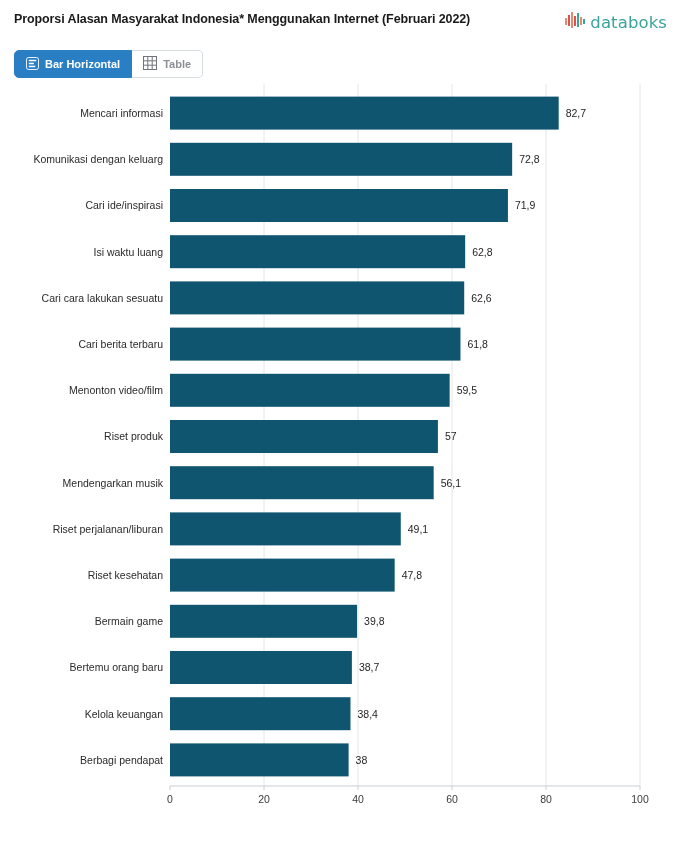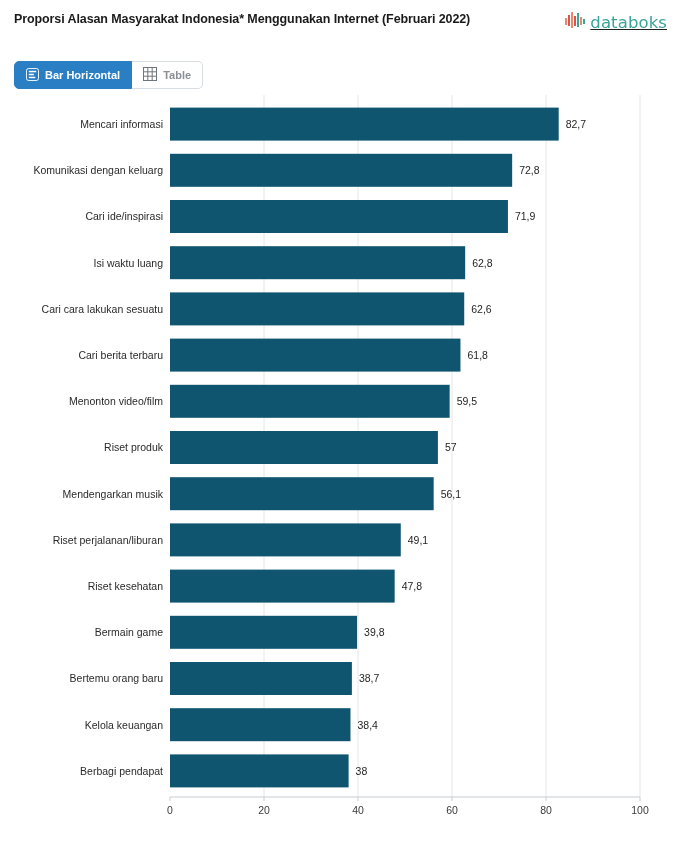--- a/index.html
+++ b/index.html
@@ -31,21 +31,20 @@
     letter-spacing: -0.1px;
     color: #1a1a1a;
     max-width: 500px;
   }
   .brand {
     display: flex;
     align-items: center;
     gap: 3px;
     padding-top: 1px;
     flex: 0 0 auto;
-    text-decoration: underline;
   }
   .brand-mark {
     display: block;
   }
   .brand-text {
     font-size: 16.5px;
     color: #3aa39a;
     letter-spacing: 0.1px;
     font-family: "DejaVu Sans", sans-serif;
   }
@@ -65,21 +64,20 @@
     height: 28px;
     padding: 0 11px;
     box-sizing: border-box;
     font-size: 11px;
     font-weight: bold;
     border: 1px solid #d8dde3;
     background: #ffffff;
     color: #8a8f96;
     cursor: pointer;
     user-select: none;
-    margin-top: 11px;
   }
   .vbtn:first-child {
     border-top-left-radius: 5px;
     border-bottom-left-radius: 5px;
   }
   .vbtn:last-child {
     border-top-right-radius: 5px;
     border-bottom-right-radius: 5px;
     border-left: none;
   }

